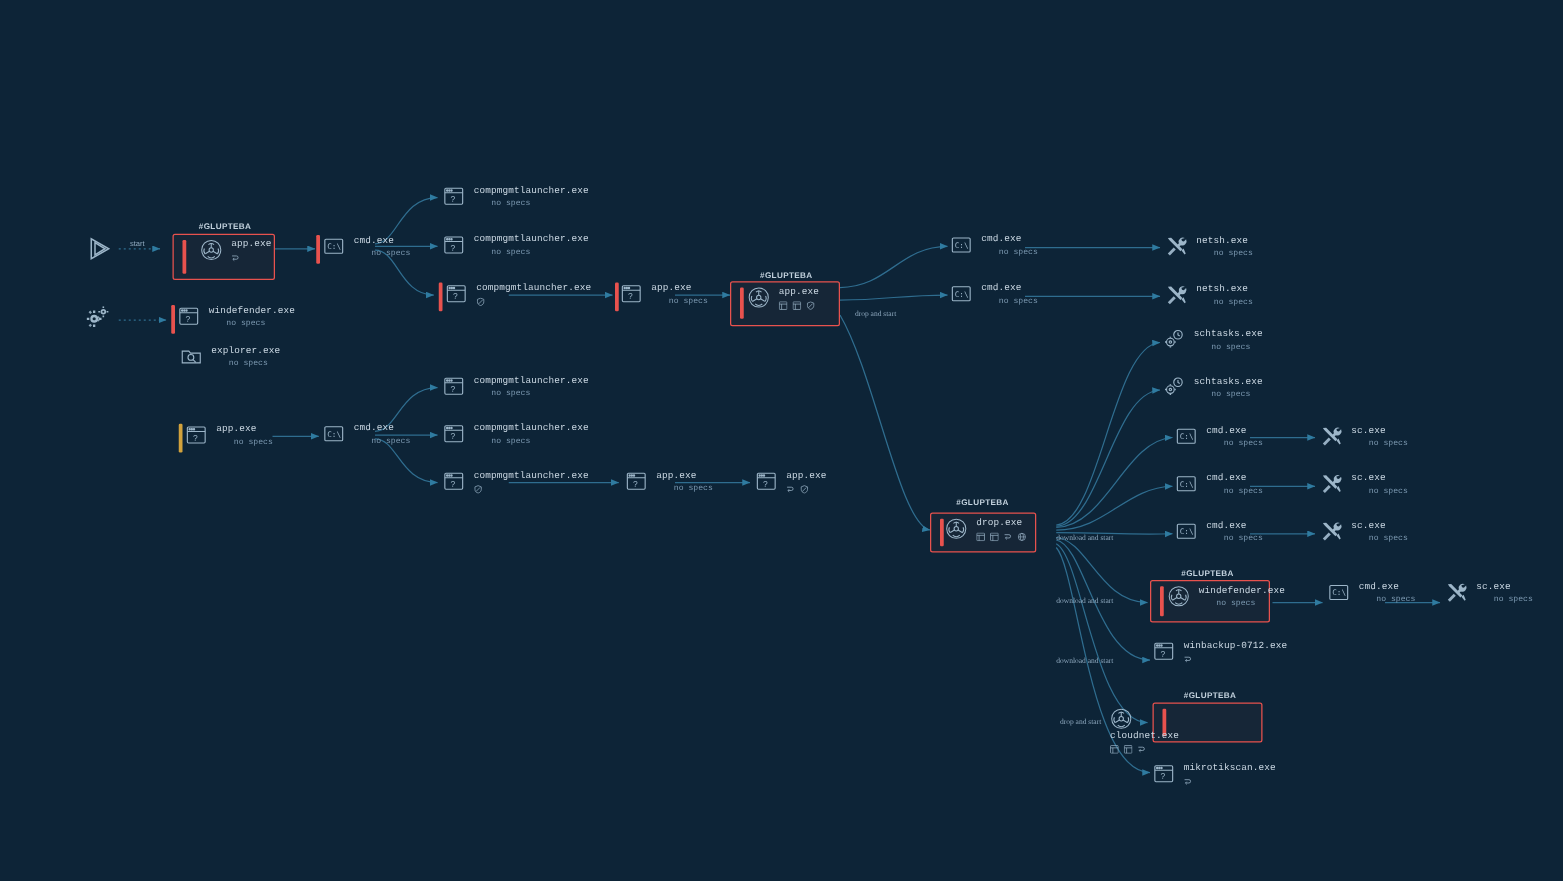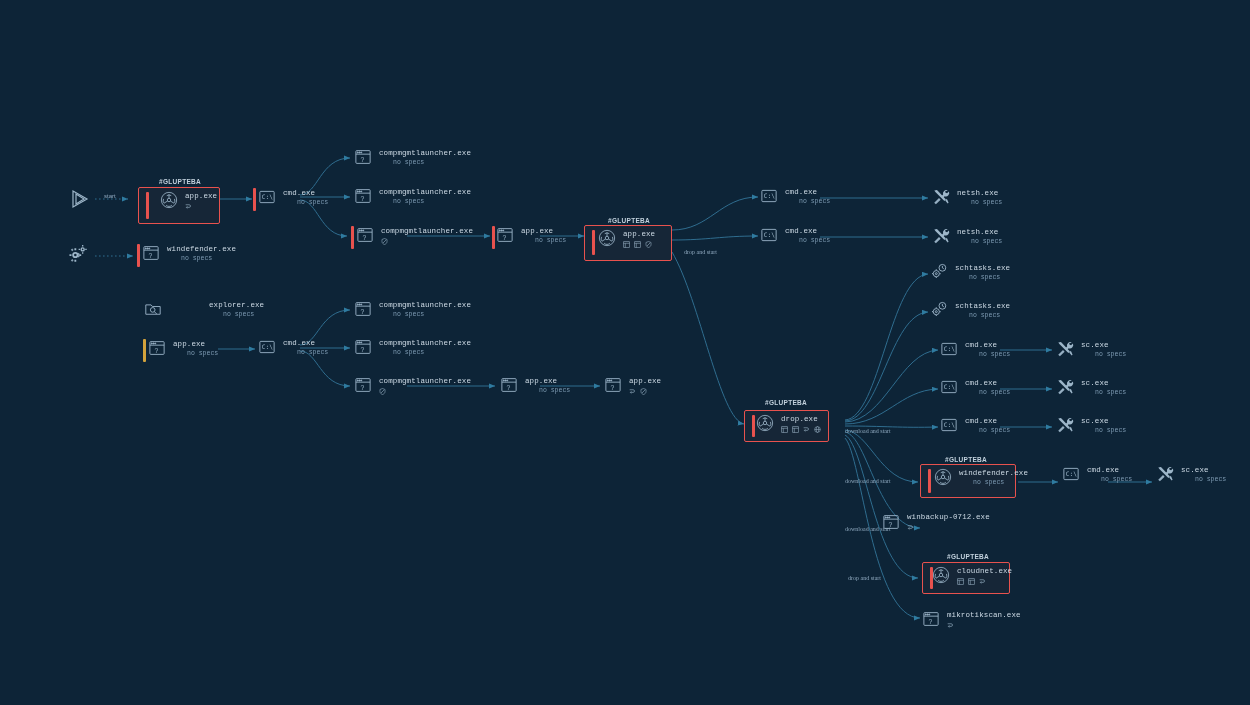--- a/index.html
+++ b/index.html
@@ -241,21 +241,21 @@
             <circle cx="7.3" cy="5.9" r=".7" fill="#9db6c9"></circle>
             <circle cx="9.6" cy="5.9" r=".7" fill="#9db6c9"></circle>
         <text x="8.6" y="18" font-size="9" fill="#9db6c9" stroke="none">?</text>
           </svg>
         </span>
         <div class="body">
           <div class="title">windefender.exe</div>
           <div class="sub">no specs</div>
         </div>
       </div>
-      <div class="node" style="left: 144px; top: 300px; gap: 40px;">
+      <div class="node" style="left: 144px; top: 276px;">
         <span class="icon">
           <svg viewBox="0 0 24 24" fill="none" stroke="#9db6c9" stroke-width="1.2">
         <path d="M2.4 6.5h7l1.8 2.2h10.4v10.3H2.4z"></path>
         <circle cx="11.6" cy="13.2" r="3.1"></circle>
             <path d="M13.9 15.6l3 3"></path>
           </svg>
         </span>
         <div class="body">
           <div class="title">explorer.exe</div>
           <div class="sub">no specs</div>
@@ -729,21 +729,21 @@
         <path d="M3 19.6l2.2 2.2 6.3-6.3-2.2-2.2z" opacity=".95"></path>
         <path d="M21.2 3.2a4.6 4.6 0 0 0-6.4 5.6l-2 2 2.1 2.1 2-2a4.6 4.6 0 0 0 5.6-6.4l-2.4 2.4-2-.6-.6-2z"></path>
         <path d="M17.6 16.5l2.2-2.2 2.3 5.3-1.2 1.2z"></path>
           </svg>
         </span>
         <div class="body">
           <div class="title">sc.exe</div>
           <div class="sub">no specs</div>
         </div>
       </div>
-      <div class="node" style="left: 882px; top: 512px; align-items: center;">
+      <div class="node" style="left: 922px; top: 512px;">
         <span class="icon">
           <svg viewBox="0 0 24 24" fill="none" stroke="#9db6c9" stroke-width="1.2">
         <rect x="2.5" y="3.5" width="19" height="17" rx="1.2"></rect>
         <path d="M2.5 8.2h19"></path>
         <circle cx="5" cy="5.9" r=".7" fill="#9db6c9"></circle>
             <circle cx="7.3" cy="5.9" r=".7" fill="#9db6c9"></circle>
             <circle cx="9.6" cy="5.9" r=".7" fill="#9db6c9"></circle>
         <text x="8.6" y="18" font-size="9" fill="#9db6c9" stroke="none">?</text>
           </svg>
         </span>
@@ -752,21 +752,21 @@
           <div class="badges">
             <span>
               <svg width="7" height="7" viewBox="0 0 16 16" fill="none" stroke="#9db6c9" stroke-width="1.4">
         <path d="M1.5 4h8a3 3 0 0 1 0 6h-6"></path>
                 <path d="M5.5 7.6 3 10.2l2.5 2.4"></path>
               </svg>
             </span>
           </div>
         </div>
       </div>
-      <div class="node" style="left: 932px; top: 566px;">
+      <div class="node" style="left: 888px; top: 566px; flex-direction: column;">
         <span class="icon">
           <svg viewBox="0 0 24 24" fill="none" stroke="#9db6c9" stroke-width="1.1">
         <circle cx="12" cy="12" r="10.2"></circle>
         <circle cx="12" cy="12" r="2.3"></circle>
         <path d="M12 9.7V4.6M10.1 13.4 5.7 16M13.9 13.4 18.3 16"></path>
         <path d="M9 6.2a5.2 5.2 0 0 1 6 0M5.6 16.4a5.2 5.2 0 0 1-.9-5.9M18.4 16.4a5.2 5.2 0 0 0 .9-5.9"></path>
         <path d="M8.2 18.9a5.2 5.2 0 0 0 7.6 0"></path>
           </svg>
         </span>
         <div class="body">

